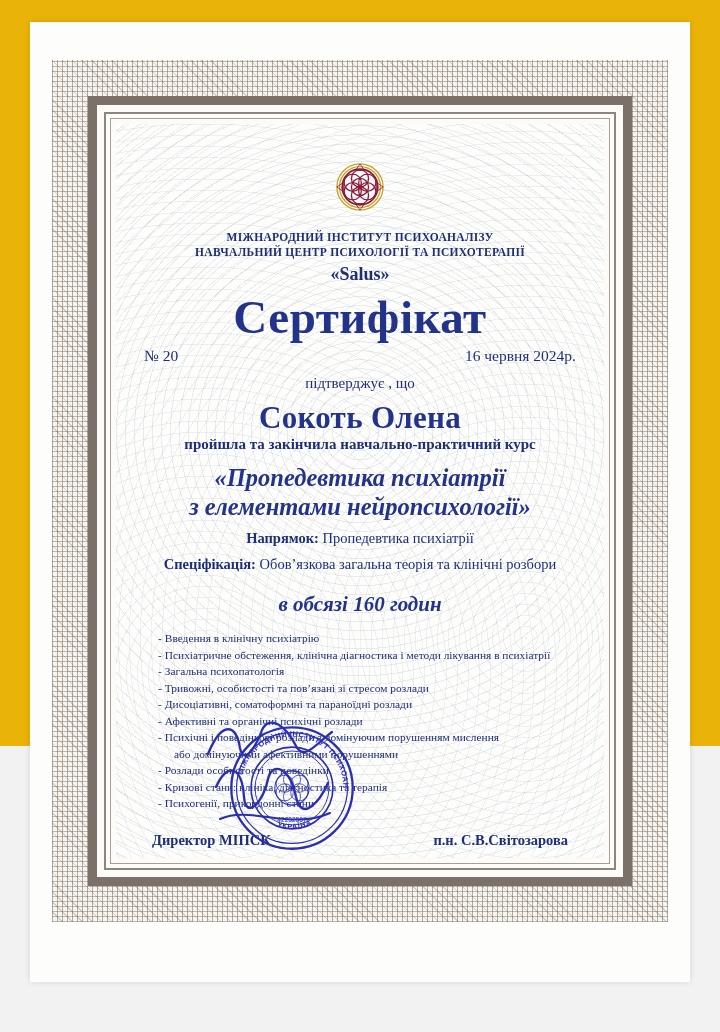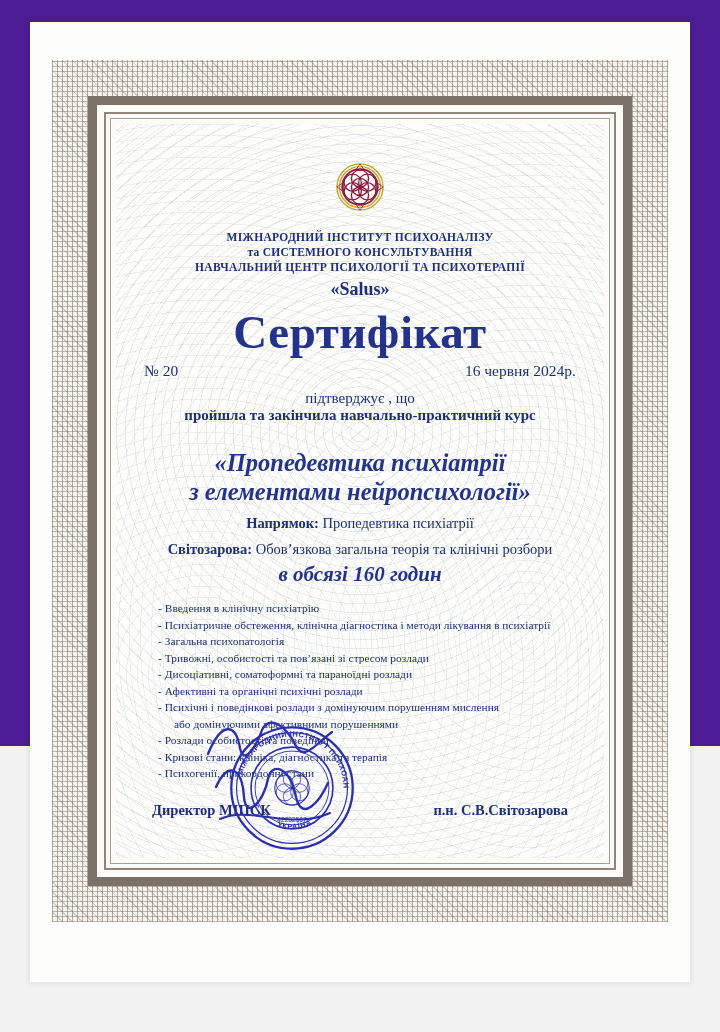--- a/index.html
+++ b/index.html
@@ -11,21 +11,21 @@
     width: 720px;
     height: 1032px;
     overflow: hidden;
     font-family: "Liberation Serif", serif;
   }
 
   .page {
     position: relative;
     width: 720px;
     height: 746px;
-    background: #4c1d95;
+    background: #eab308;
   }
 
   
   .paper {
     position: absolute;
     left: 30px;
     top: 22px;
     width: 660px;
     height: 960px;
     background: #fdfdfb;
@@ -163,37 +163,37 @@
     font-size: 15px;
     font-weight: bold;
     color: #1f2f77;
   }
 
   .course-title {
     font-size: 24.5px;
     font-weight: bold;
     font-style: italic;
     color: #23338a;
-    margin-top: 24px;
+    margin-top: 10px;
     line-height: 29px;
   }
 
   .kv {
     font-size: 14.5px;
     margin-top: 9px;
     color: #1f2f77;
   }
   .kv .k { font-weight: bold; }
 
   .hours {
     font-size: 21px;
     font-weight: bold;
     font-style: italic;
     color: #23338a;
-    margin-top: 4px;
+    margin-top: 19px;
   }
 
   .topics {
     margin: 13px 0 0 0;
     padding: 0 30px 0 42px;
     text-align: left;
     font-size: 11.4px;
     line-height: 16.5px;
     color: #1f2f77;
   }
@@ -271,46 +271,46 @@
           </g>
           <g stroke="#8b1a3a" stroke-width="1.4" fill="none" opacity="0.85">
             <path d="M50 15 L57 25 L43 25 Z"></path>
             <path d="M50 85 L57 75 L43 75 Z"></path>
             <path d="M15 50 L25 43 L25 57 Z"></path>
             <path d="M85 50 L75 43 L75 57 Z"></path>
           </g>
         </svg>
 
         <div class="org-line">МІЖНАРОДНИЙ ІНСТИТУТ ПСИХОАНАЛІЗУ</div>
-        <div class="org-line">та СИСТЕМНОГО КОНСУЛЬТУВАННЯ</div>
         <div class="org-line">НАВЧАЛЬНИЙ ЦЕНТР ПСИХОЛОГІЇ ТА ПСИХОТЕРАПІЇ</div>
         <div class="org-salus">«Salus»</div>
 
         <div class="cert-title">Сертифікат</div>
 
         <div class="meta-row">
           <span>№ 20</span>
           <span>16 червня 2024р.</span>
         </div>
 
         <div class="confirm">підтверджує , що</div>
+        <div class="person-name">Сокоть Олена</div>
         <div class="completed">пройшла та закінчила навчально-практичний курс</div>
 
         <div class="course-title">
           <div>«Пропедевтика психіатрії</div>
           <div>з елементами нейропсихології»</div>
         </div>
 
         <div class="kv">
           <span class="k">Напрямок:</span>
           <span>Пропедевтика психіатрії</span>
         </div>
 
         <div class="kv">
-          <span class="k">Світозарова:</span>
+          <span class="k">Спеціфікація:</span>
           <span>Обов’язкова загальна теорія та клінічні розбори</span>
         </div>
 
         <div class="hours">в обсязі 160 годин</div>
 
         <ul class="topics" id="topics-list">
             <li><span class="dash">-</span><span>Введення в клінічну психіатрію</span></li>
             <li><span class="dash">-</span><span>Психіатричне обстеження, клінічна діагностика і методи лікування в психіатрії</span></li>
             <li><span class="dash">-</span><span>Загальна психопатологія</span></li>
             <li><span class="dash">-</span><span>Тривожні, особистості та пов’язані зі стресом розлади</span></li>

